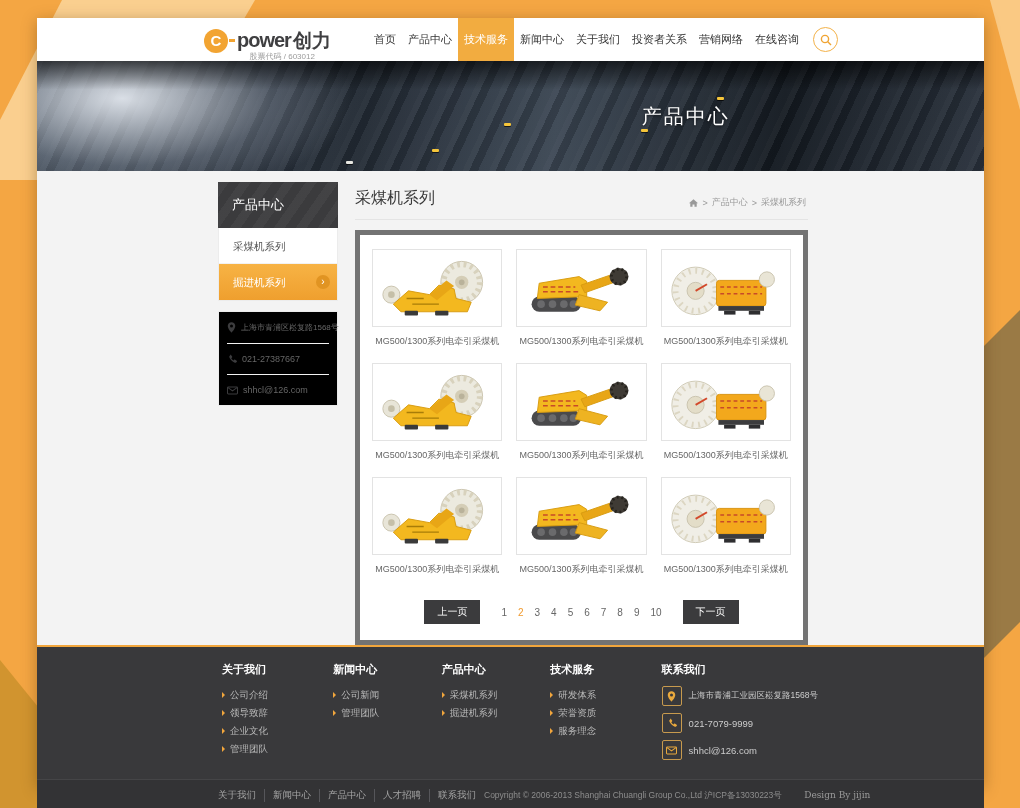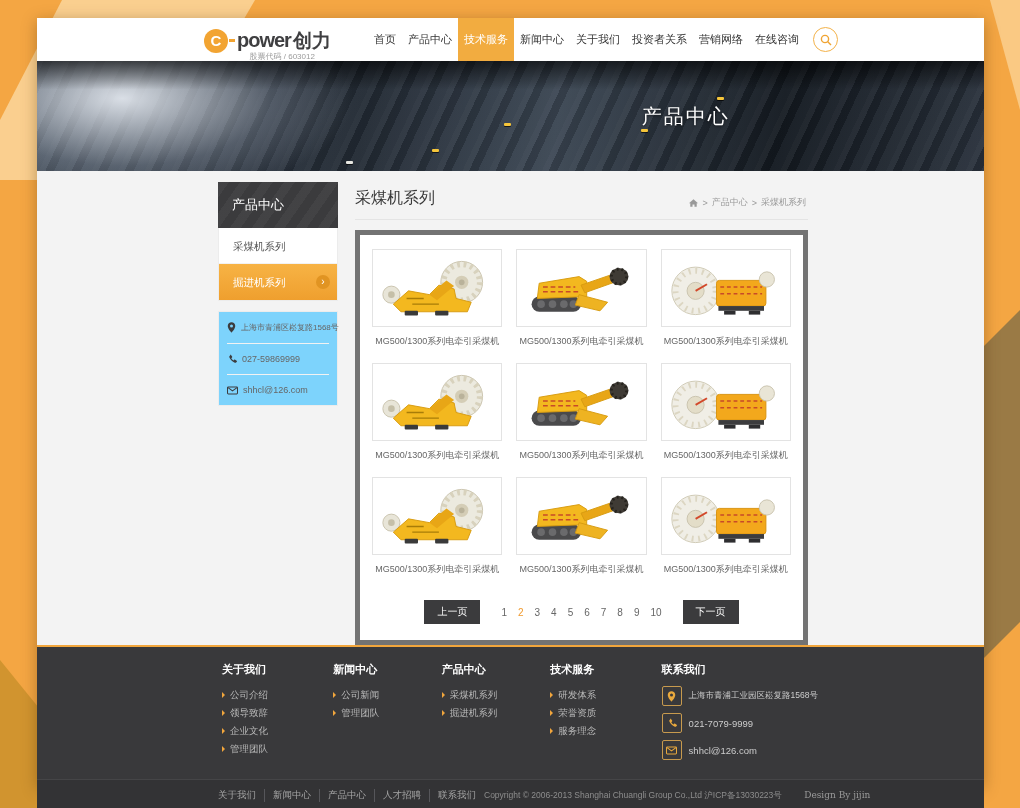--- a/index.html
+++ b/index.html
@@ -72,21 +72,21 @@
   .side-head { height:46px; background:#3B3B3D; color:#fff; font-size:13px;
     line-height:46px; padding-left:14px;
     background-image:repeating-linear-gradient(125deg, rgba(255,255,255,.04) 0 9px, rgba(0,0,0,0) 9px 18px); }
   .side-menu { background:#fff; border:1px solid #ECECEC; border-top:none; }
   .side-item { height:36px; line-height:36px; padding-left:14px; font-size:10.5px; color:#555;
     border-bottom:1px solid #F2F2F2; position:relative; cursor:pointer; }
   .side-item:last-child { border-bottom:none; }
   .side-item.active { background:linear-gradient(#F7B345,#EF9F2E); color:#fff; }
   .side-item .chev { position:absolute; right:7px; top:50%; margin-top:-7px; width:14px; height:14px;
     background:#E19422; border-radius:50%; color:#fff; font-size:10px; line-height:13px; text-align:center; }
-  .side-contact { background:#7dd3fc; border:1px solid #ECECEC; margin-top:10px; padding:0 8px; }
+  .side-contact { background:#000000; border:1px solid #ECECEC; margin-top:10px; padding:0 8px; }
   .sc-row { display:flex; align-items:center; gap:5px; padding:10px 0;
     border-bottom:1px solid #F2F2F2; color:#666; }
   .sc-row:last-child { border-bottom:none; }
   .sc-row .sc-ic { color:#3C3C3E; flex:0 0 auto; display:flex; }
   .sc-text { font-size:8px; white-space:nowrap; }
   .sc-text.latin { font-size:9px; }
 
   
   .main { flex:1 1 auto; min-width:0; }
   .main-head { display:flex; justify-content:space-between; align-items:flex-end;
@@ -261,21 +261,21 @@
                 </svg>
               </span>
             <span class="sc-text">上海市青浦区崧复路1568号</span>
           </div>
           <div class="sc-row">
             <span class="sc-ic">
                 <svg width="10" height="10" viewBox="0 0 12 12">
                   <use href="#ic-phone"></use>
                 </svg>
               </span>
-            <span class="sc-text latin">027-59869999</span>
+            <span class="sc-text latin">021-27387667</span>
           </div>
           <div class="sc-row">
             <span class="sc-ic">
                 <svg width="11" height="9" viewBox="0 0 13 10.5">
                   <use href="#ic-mail"></use>
                 </svg>
               </span>
             <span class="sc-text latin">shhcl@126.com</span>
           </div>
         </div>

